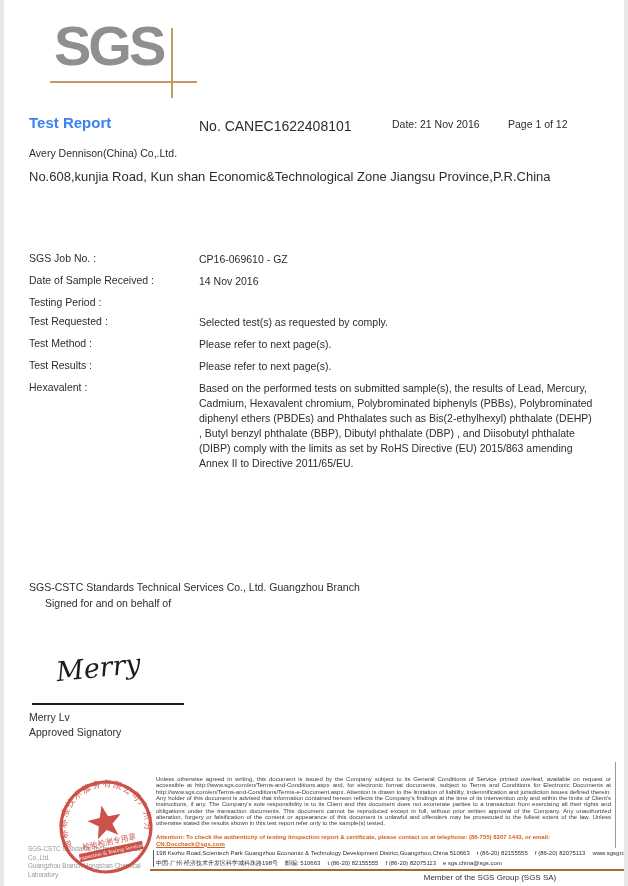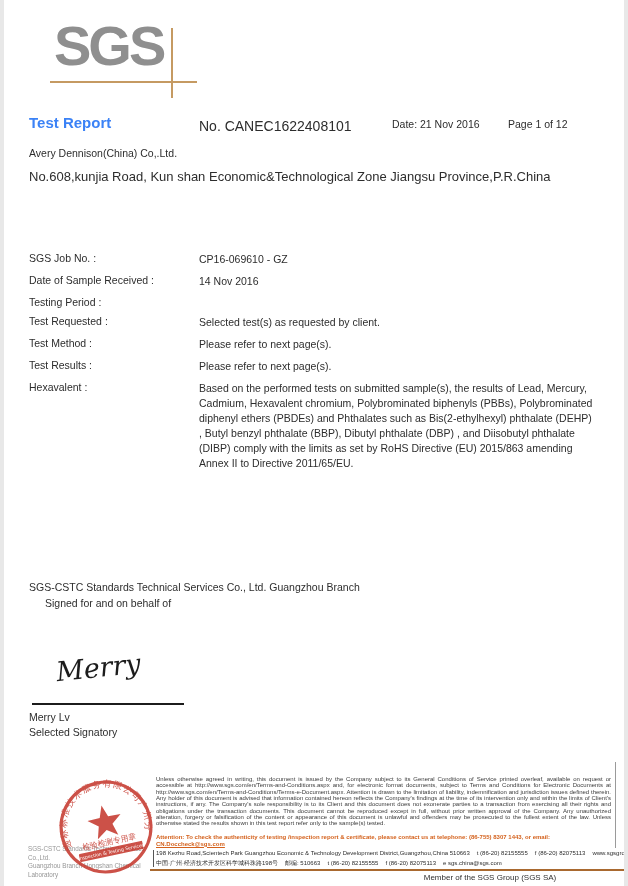--- a/index.html
+++ b/index.html
@@ -74,42 +74,42 @@
     </div>
     <div class="irow">
       <span class="lbl">Date of Sample Received :</span>
       <span class="val">14 Nov 2016</span>
     </div>
     <div class="irow">
       <span class="lbl">Testing Period :</span>
     </div>
     <div class="irow">
       <span class="lbl">Test Requested :</span>
-      <span class="val">Selected test(s) as requested by client.</span>
+      <span class="val">Selected test(s) as requested by comply.</span>
     </div>
     <div class="irow">
       <span class="lbl">Test Method :</span>
       <span class="val">Please refer to next page(s).</span>
     </div>
     <div class="irow gap">
       <span class="lbl">Test Results :</span>
       <span class="val">Please refer to next page(s).</span>
     </div>
     <div class="irow gap">
       <span class="lbl">Hexavalent :</span>
       <span class="val">Based on the performed tests on submitted sample(s), the results of Lead, Mercury, Cadmium, Hexavalent chromium, Polybrominated biphenyls (PBBs), Polybrominated diphenyl ethers (PBDEs) and Phthalates such as Bis(2-ethylhexyl) phthalate (DEHP) , Butyl benzyl phthalate (BBP), Dibutyl phthalate (DBP) , and Diisobutyl phthalate (DIBP) comply with the limits as set by RoHS Directive (EU) 2015/863 amending Annex II to Directive 2011/65/EU.</span>
     </div>
   </div>
 
   <div class="abs signed1">Signed for and on behalf of</div>
   <div class="abs signed2">SGS-CSTC Standards Technical Services Co., Ltd. Guangzhou Branch</div>
   <div class="abs sig-script">Merry</div>
   <div class="abs sig-line"></div>
   <div class="abs sig-name">Merry Lv</div>
-  <div class="abs sig-role">Selected Signatory</div>
+  <div class="abs sig-role">Approved Signatory</div>
 
   <div class="abs f-vline"></div>
   <div class="abs fdisc">Unless otherwise agreed in writing, this document is issued by the Company subject to its General Conditions of Service printed overleaf, available on request or accessible at http://www.sgs.com/en/Terms-and-Conditions.aspx and, for electronic format documents, subject to Terms and Conditions for Electronic Documents at http://www.sgs.com/en/Terms-and-Conditions/Terms-e-Document.aspx. Attention is drawn to the limitation of liability, indemnification and jurisdiction issues defined therein. Any holder of this document is advised that information contained hereon reflects the Company's findings at the time of its intervention only and within the limits of Client's instructions, if any. The Company's sole responsibility is to its Client and this document does not exonerate parties to a transaction from exercising all their rights and obligations under the transaction documents. This document cannot be reproduced except in full, without prior written approval of the Company. Any unauthorized alteration, forgery or falsification of the content or appearance of this document is unlawful and offenders may be prosecuted to the fullest extent of the law. Unless otherwise stated the results shown in this test report refer only to the sample(s) tested.</div>
   <div class="abs fattn">
     <span>Attention: To check the authenticity of testing /inspection report &amp; certificate, please contact us at telephone: (86-755) 8307 1443, or email: </span><span class="em">CN.Doccheck@sgs.com</span>
   </div>
   <div class="abs addr-bar"></div>
   <div class="abs faddr">
     <div class="arow">
       <span class="a1">198 Kezhu Road,Scientech Park Guangzhou Economic &amp; Technology Development District,Guangzhou,China 510663</span>

